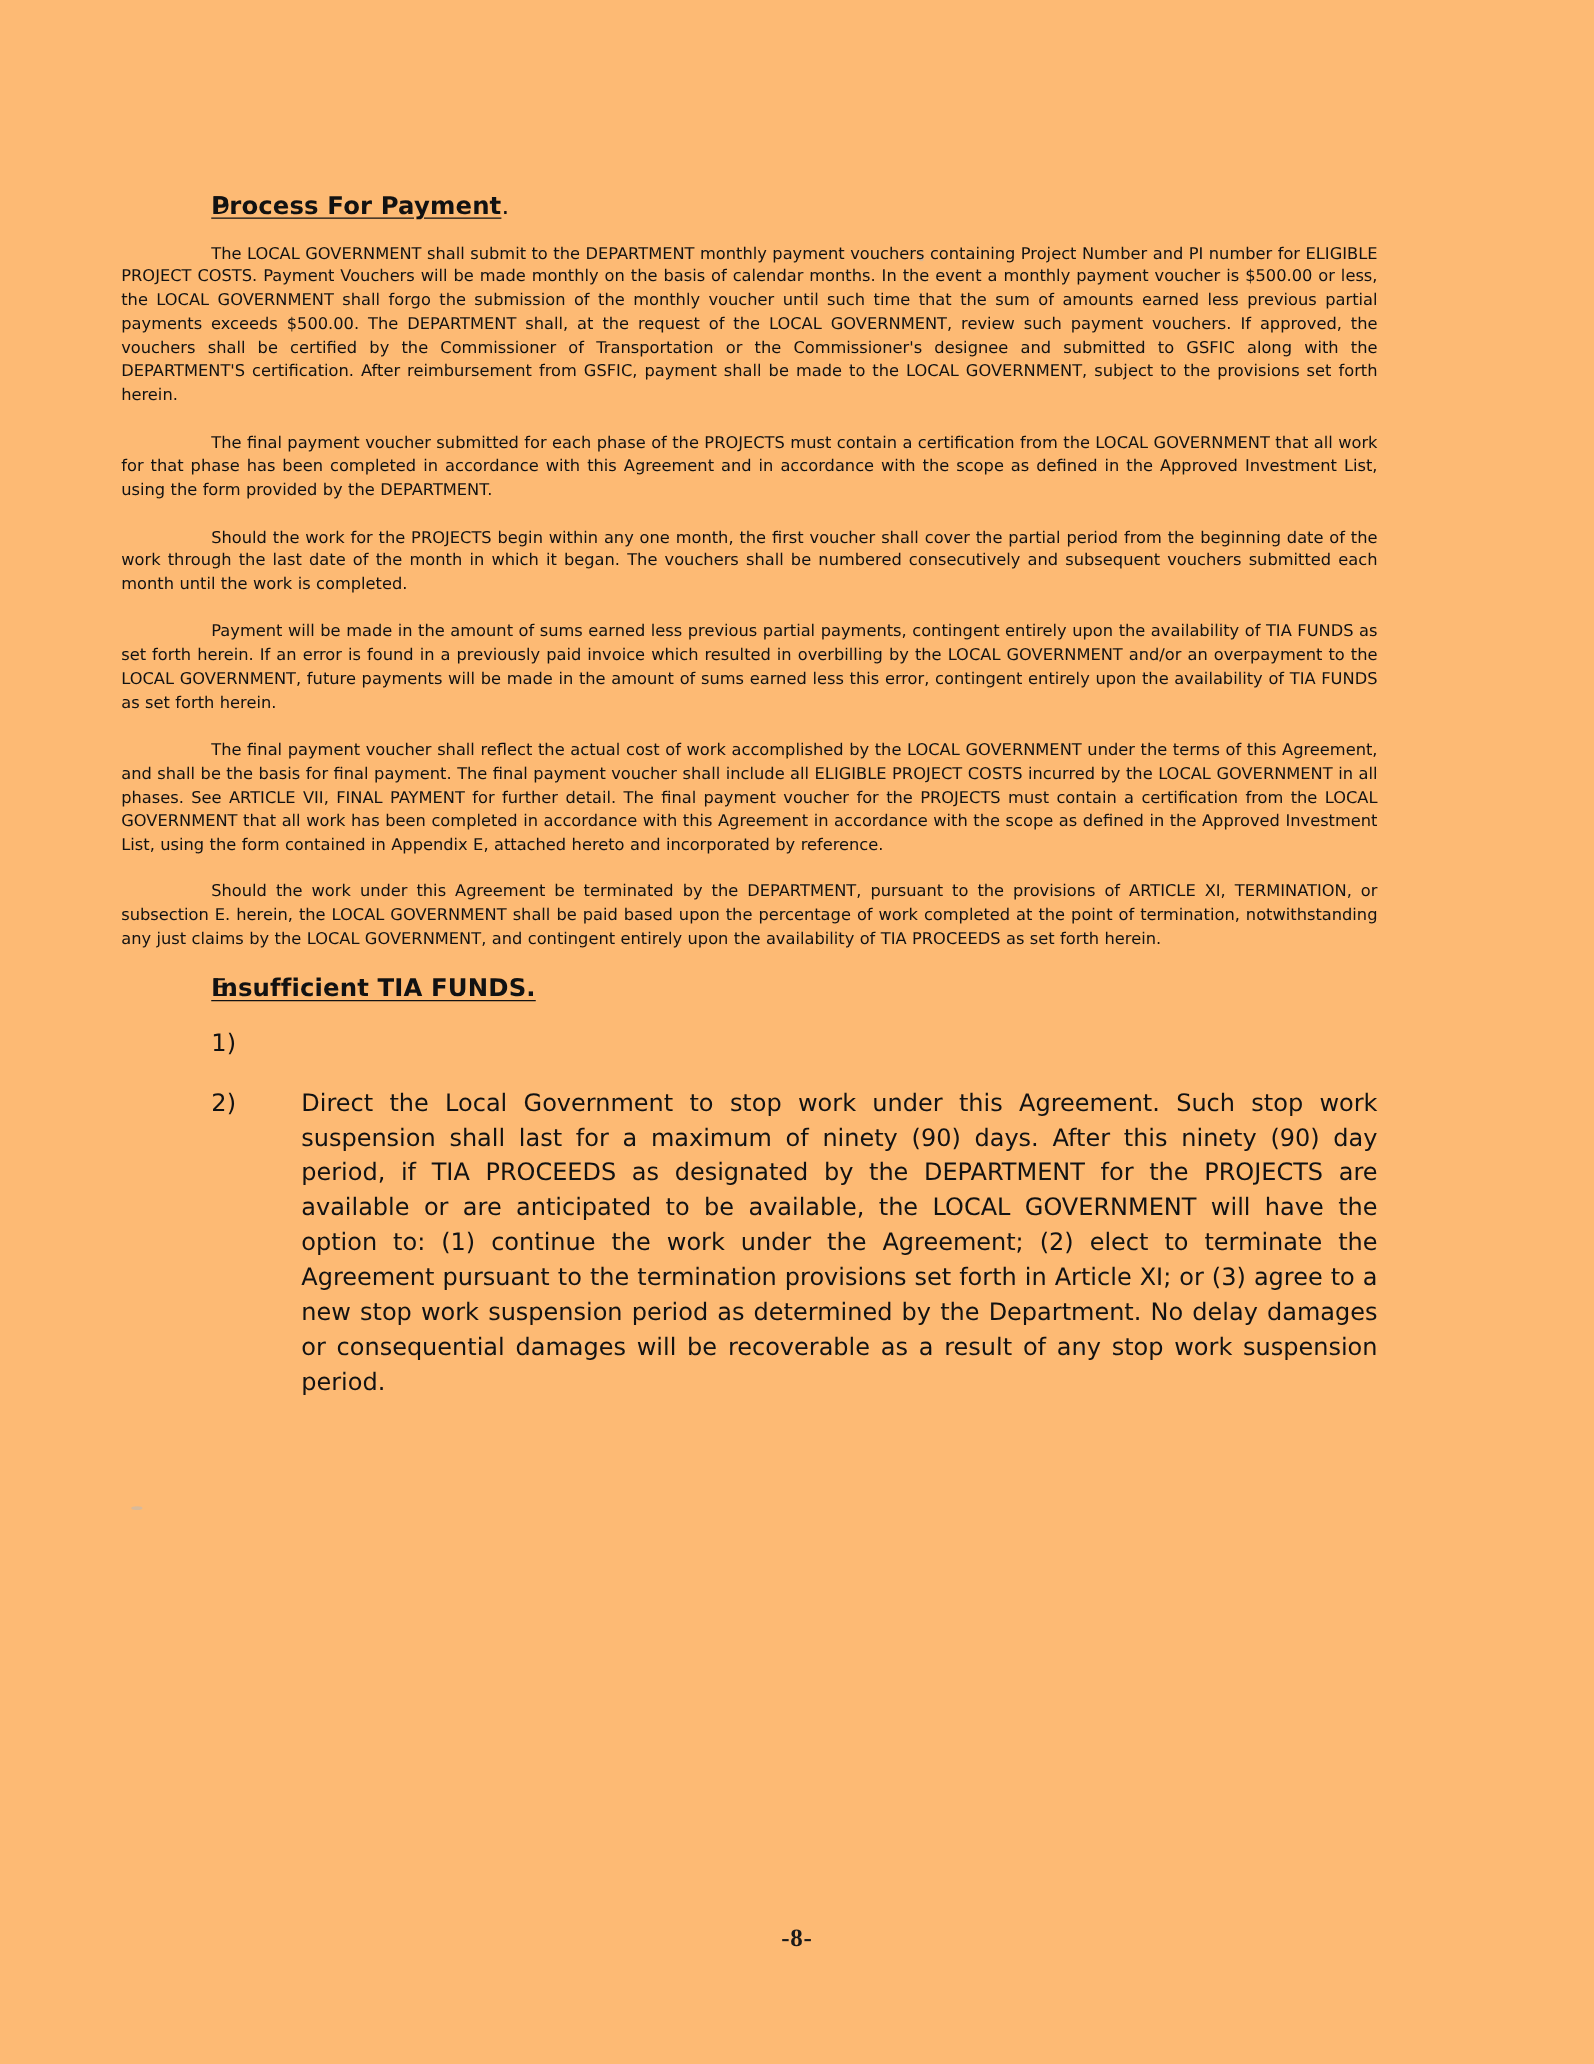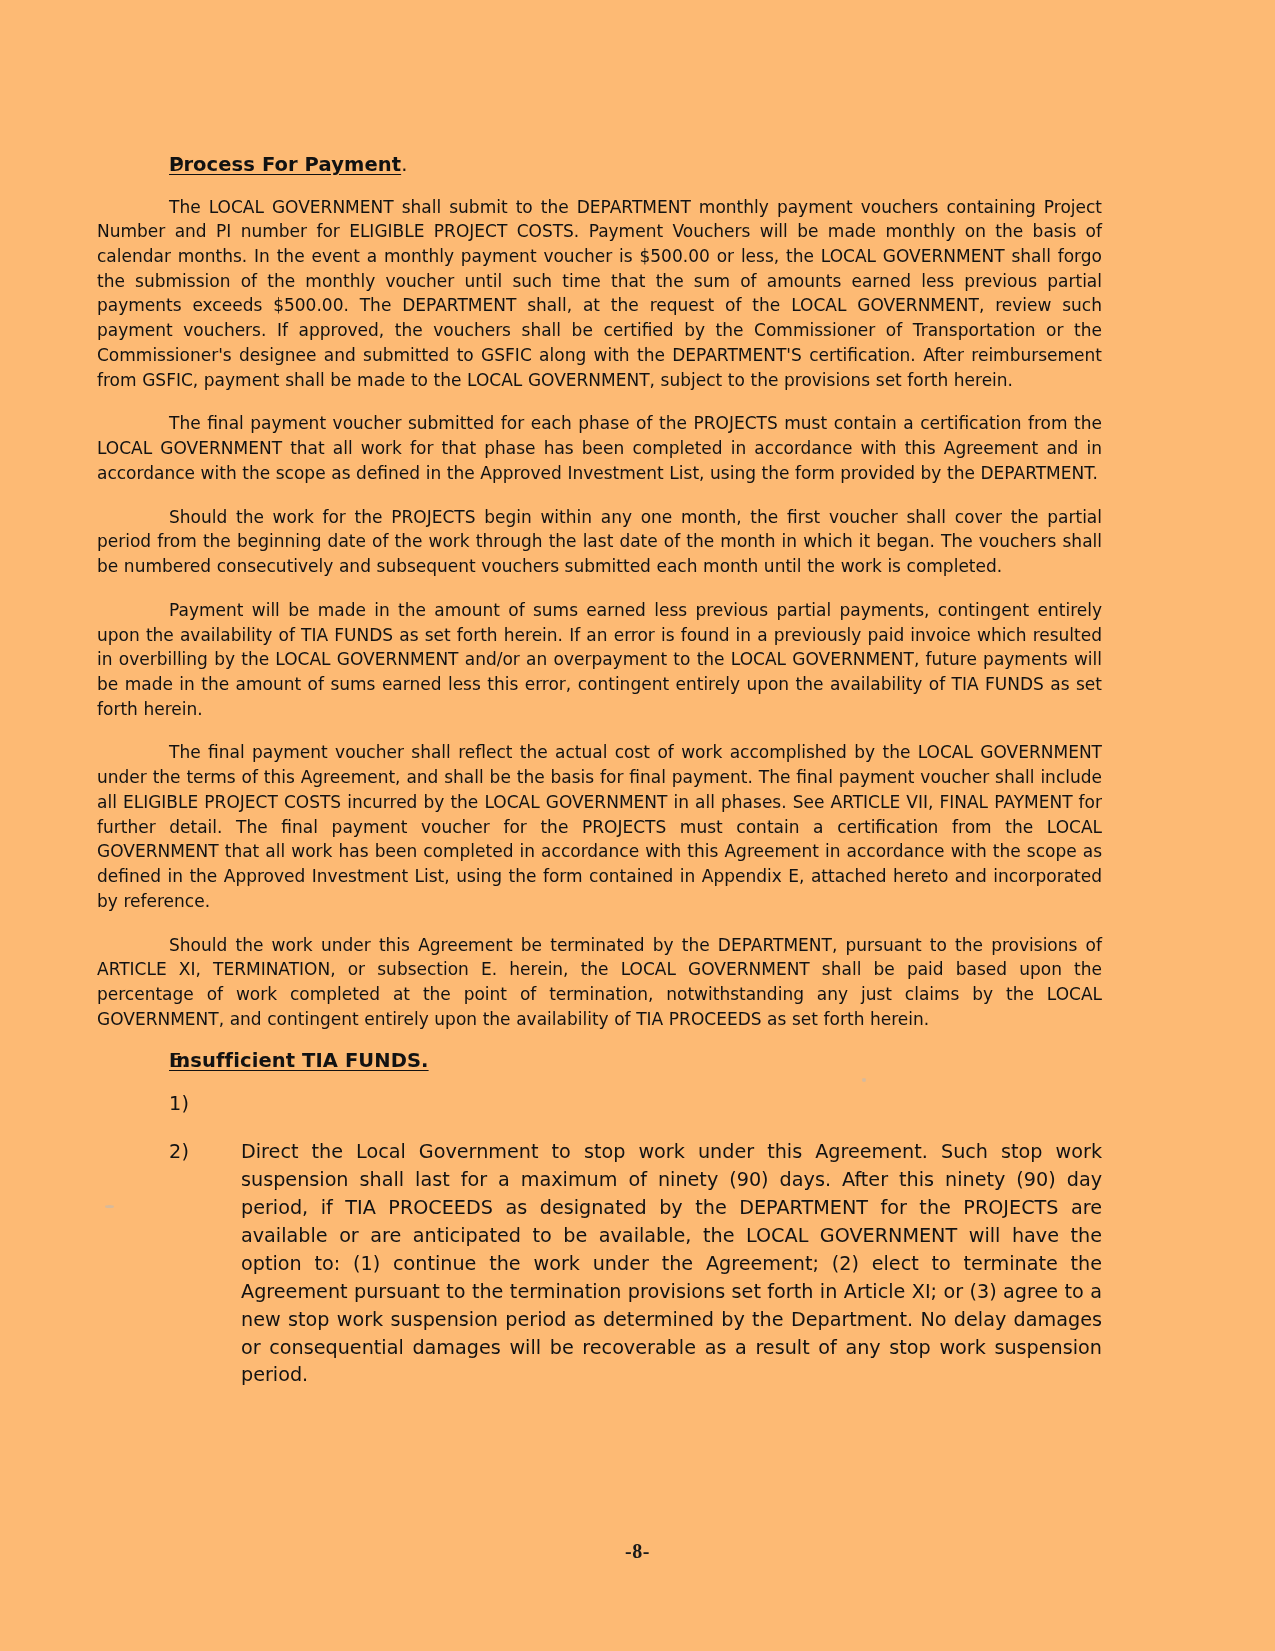--- a/index.html
+++ b/index.html
@@ -55,21 +55,21 @@
     text-underline-offset: 3px;
     letter-spacing: 0.1px;
   }
   .section-title-after {
     font-weight: 400;
   }
 
   
   p.body-par {
     margin: 0 0 19px 0;
-    font-size: 17px;
+    font-size: 13px;
     line-height: 1.455;
     text-align: justify;
     text-justify: inter-word;
     text-indent: 72px;
     letter-spacing: 0.0px;
     word-spacing: 0.2px;
     hyphens: none;
   }
   p.body-par:last-child { margin-bottom: 0; }
 

